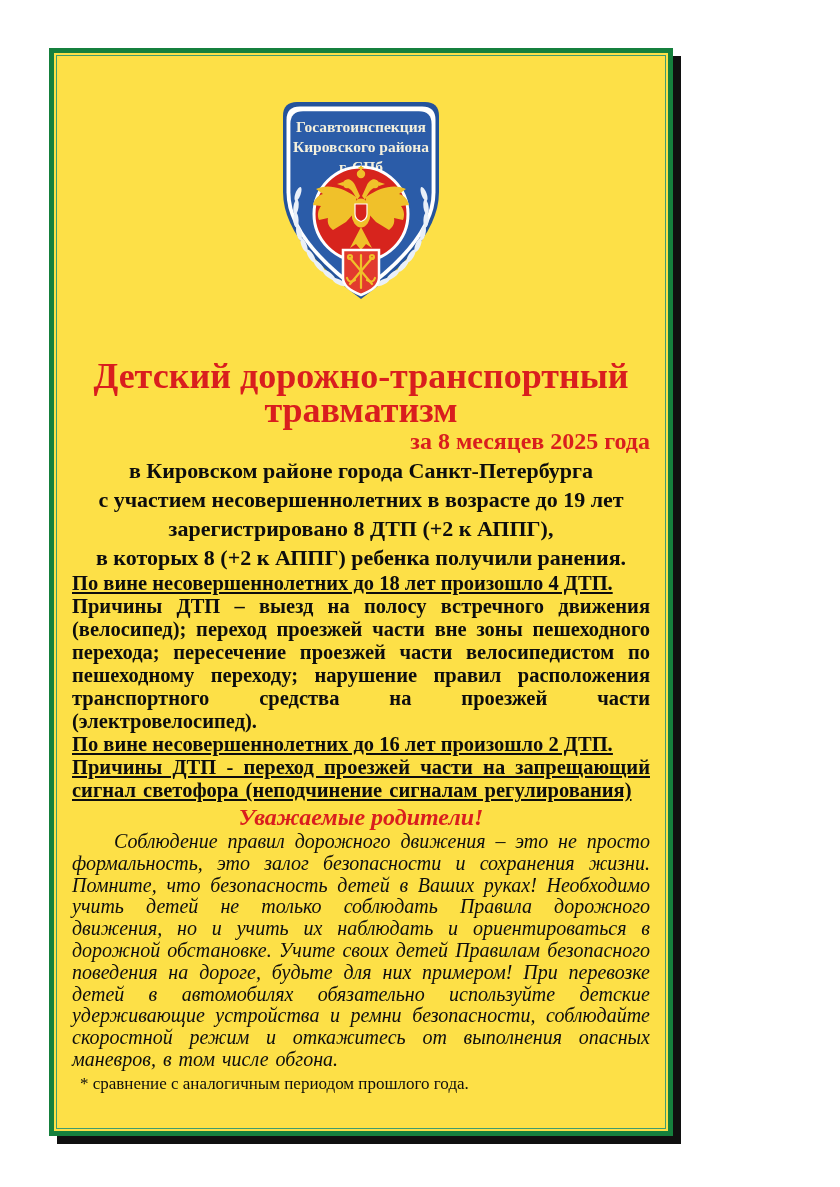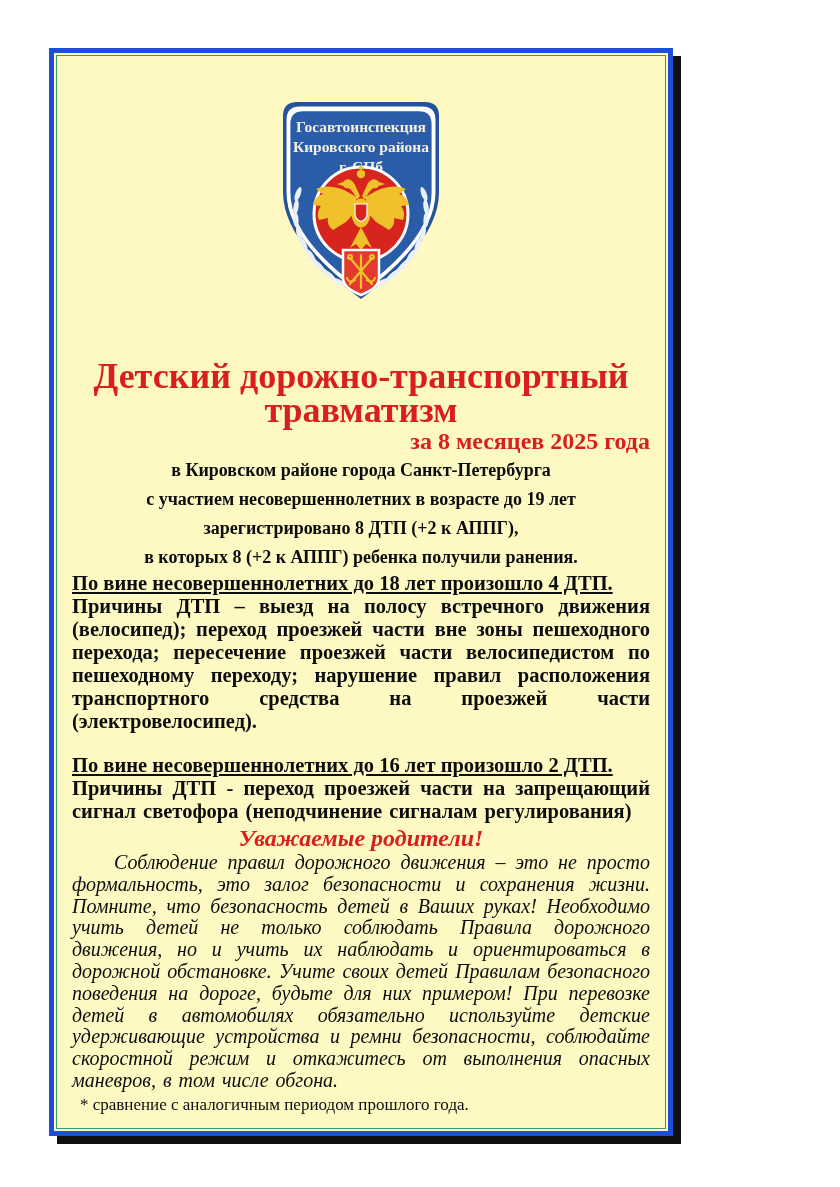--- a/index.html
+++ b/index.html
@@ -1,37 +1,37 @@
 <!DOCTYPE html>
 <html lang="ru"><head>
 <meta charset="utf-8">
 <style>
   html,body{margin:0;padding:0;background:#ffffff;}
   body{width:840px;height:1187px;position:relative;overflow:hidden;
        font-family:"Liberation Serif","DejaVu Serif",serif;color:#0d0d0d;}
 
   .frame{position:absolute;left:49px;top:48px;width:624px;height:1088px;
-         box-sizing:border-box;border:5px solid #1d4ed8;
-         box-shadow:8px 8px 0 0 #101010;background:#fef9c3;}
+         box-sizing:border-box;border:5px solid #15803d;
+         box-shadow:8px 8px 0 0 #101010;background:#fde047;}
   .frame-inner{position:absolute;inset:2px;border:1px solid #3F9C6F;
                box-sizing:border-box;overflow:hidden;}
   .content{padding:0 15px;height:100%;box-sizing:border-box;overflow:hidden;}
 
   .badge-wrap{text-align:center;margin-top:36px;line-height:0;}
   .badge{display:inline-block;width:180px;height:215px;}
   .badge text{font-family:"Liberation Serif","DejaVu Serif",serif;}
 
   .doc-title{margin-top:52px;text-align:center;font-weight:bold;
              font-size:36px;line-height:34px;color:#D91E1E;}
   .doc-subtitle{text-align:right;font-weight:bold;font-size:24px;
                 line-height:29px;color:#D91E1E;}
-  .intro{font-weight:bold;font-size:18px;line-height:29px;text-align:center;}
+  .intro{font-weight:bold;font-size:22px;line-height:29px;text-align:center;}
 
   .section{margin-top:0;}
-  .section + .section{margin-top:21px;}
+  .section + .section{text-decoration:underline;}
   .section-heading{font-weight:bold;font-size:20.5px;line-height:23px;
                    text-decoration:underline;}
   .section-body{font-weight:bold;font-size:20.5px;line-height:23px;
                 text-align:justify;word-spacing:2px;}
 
   .appeal-title{text-align:center;color:#D91E1E;font-weight:bold;
                 font-style:italic;font-size:24px;line-height:28px;margin-top:1px;}
   .appeal-par{font-style:italic;font-size:20px;line-height:21.8px;
               text-align:justify;text-indent:42px;word-spacing:2px;}
 

